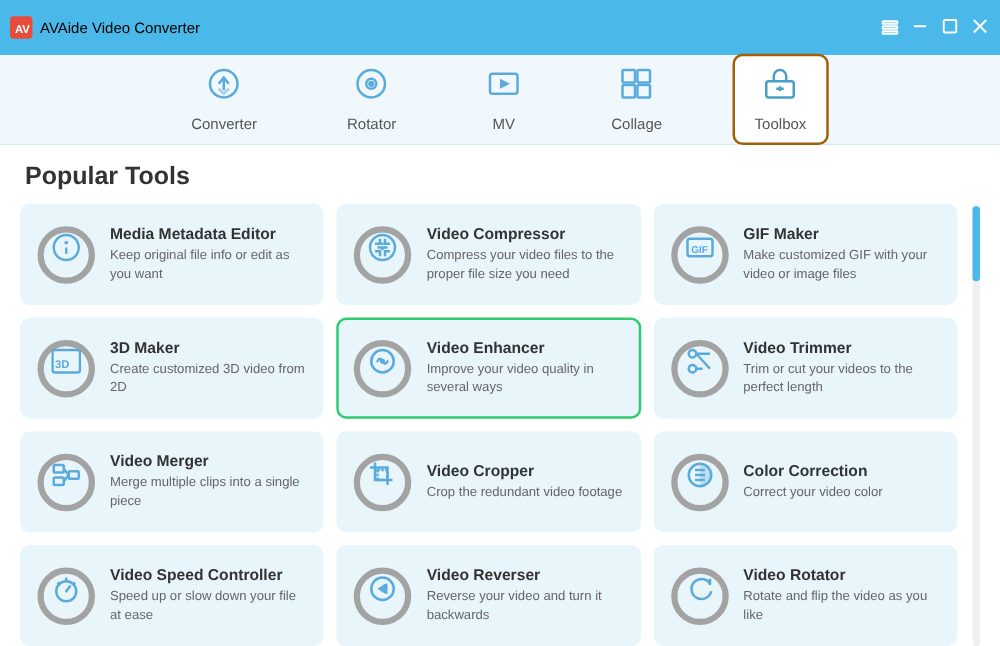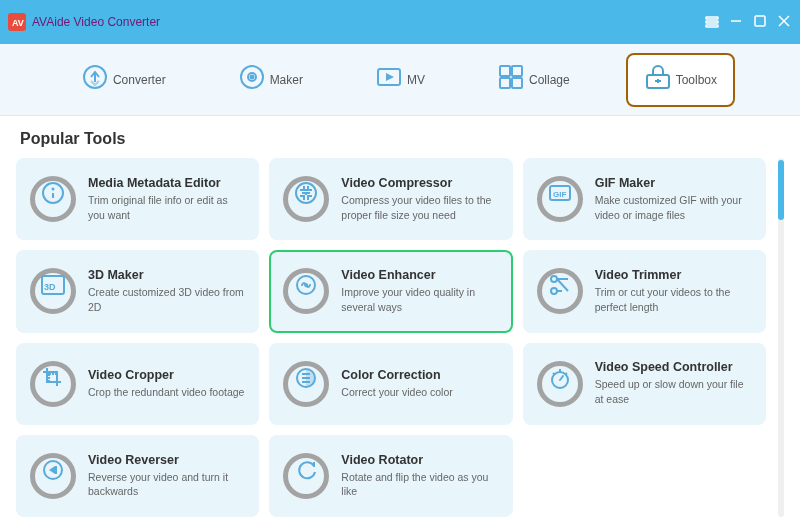--- a/index.html
+++ b/index.html
@@ -34,21 +34,21 @@
       background: #e74c3c;
       border-radius: 3px;
       display: flex;
       align-items: center;
       justify-content: center;
       color: #fff;
       font-size: 10px;
       font-weight: bold;
     }
     .title-bar-title {
-      color: #701a75;
+      color: #000000;
       font-size: 12px;
     }
     .title-bar-controls {
       display: flex;
       gap: 8px;
       align-items: center;
     }
     .title-bar-btn {
       color: #fff;
       font-size: 14px;
@@ -69,21 +69,21 @@
       height: 72px;
       display: flex;
       align-items: center;
       justify-content: center;
       gap: 40px;
       border-bottom: 1px solid #dce9f5;
       flex-shrink: 0;
     }
     .nav-item {
       display: flex;
-      flex-direction: row;
+      flex-direction: column;
       align-items: center;
       gap: 4px;
       cursor: pointer;
       padding: 8px 16px;
       border-radius: 6px;
     }
     .nav-item.active {
       background: #fff;
       border: 2px solid #a16207;
       border-radius: 8px;
@@ -109,21 +109,21 @@
     
     .main-content {
       flex: 1;
       background: #fff;
       overflow: hidden;
       display: flex;
       flex-direction: column;
     }
 
     .section-title {
-      font-size: 16px;
+      font-size: 20px;
       font-weight: 600;
       color: #333;
       padding: 14px 20px 10px;
     }
 
     .tools-grid-wrapper {
       flex: 1;
       overflow-y: auto;
       padding: 0 16px 0;
       display: flex;
@@ -263,21 +263,21 @@
   </div>
 
   <div class="nav-item">
     <div class="nav-item-icon">
       <svg class="nav-icon-svg" viewBox="0 0 28 28" fill="none" stroke="#5aabdc" stroke-width="2">
         <circle cx="14" cy="14" r="11"></circle>
         <circle cx="14" cy="14" r="4"></circle>
         <circle cx="14" cy="14" r="1.5" fill="#5aabdc"></circle>
       </svg>
     </div>
-    <span class="nav-item-label">Maker</span>
+    <span class="nav-item-label">Rotator</span>
   </div>
 
   <div class="nav-item">
     <div class="nav-item-icon">
       <svg class="nav-icon-svg" viewBox="0 0 28 28" fill="none" stroke="#5aabdc" stroke-width="2">
         <rect x="3" y="6" width="22" height="16" rx="2"></rect>
         <path d="M11 10 l8 4 l-8 4 Z" fill="#5aabdc" stroke="none"></path>
       </svg>
     </div>
     <span class="nav-item-label">MV</span>
@@ -316,21 +316,21 @@
     <div class="tool-card">
     <div class="tool-icon-circle">
       <svg class="tool-icon-svg" viewBox="0 0 24 24" fill="none" stroke="#5aabdc" stroke-width="2">
       <circle cx="12" cy="12" r="10"></circle>
       <line x1="12" y1="8" x2="12" y2="8" stroke-width="3" stroke-linecap="round"></line>
       <line x1="12" y1="12" x2="12" y2="17"></line>
     </svg>
     </div>
     <div class="tool-text">
       <div class="tool-name">Media Metadata Editor</div>
-      <div class="tool-desc">Trim original file info or edit as you want</div>
+      <div class="tool-desc">Keep original file info or edit as you want</div>
     </div>
   </div>
         <div class="tool-card">
     <div class="tool-icon-circle">
       <svg class="tool-icon-svg" viewBox="0 0 24 24" fill="none" stroke="#5aabdc" stroke-width="2">
       <circle cx="12" cy="12" r="10"></circle>
       <line x1="8" y1="12" x2="16" y2="12"></line>
       <line x1="12" y1="8" x2="12" y2="16" stroke-dasharray="2 2"></line>
       <path d="M6 9 h4 v-4"></path>
       <path d="M18 9 h-4 v-4"></path>
@@ -391,20 +391,35 @@
     </svg>
     </div>
     <div class="tool-text">
       <div class="tool-name">Video Trimmer</div>
       <div class="tool-desc">Trim or cut your videos to the perfect length</div>
     </div>
   </div>
         <div class="tool-card">
     <div class="tool-icon-circle">
       <svg class="tool-icon-svg" viewBox="0 0 24 24" fill="none" stroke="#5aabdc" stroke-width="2">
+      <rect x="2" y="4" width="8" height="6" rx="1"></rect>
+      <rect x="2" y="14" width="8" height="6" rx="1"></rect>
+      <rect x="14" y="9" width="8" height="6" rx="1"></rect>
+      <line x1="10" y1="7" x2="14" y2="12"></line>
+      <line x1="10" y1="17" x2="14" y2="12"></line>
+    </svg>
+    </div>
+    <div class="tool-text">
+      <div class="tool-name">Video Merger</div>
+      <div class="tool-desc">Merge multiple clips into a single piece</div>
+    </div>
+  </div>
+        <div class="tool-card">
+    <div class="tool-icon-circle">
+      <svg class="tool-icon-svg" viewBox="0 0 24 24" fill="none" stroke="#5aabdc" stroke-width="2">
       <path d="M6 2 v14 h14"></path>
       <path d="M2 6 h14 v14"></path>
       <rect x="8" y="8" width="8" height="8" stroke-dasharray="2 1"></rect>
     </svg>
     </div>
     <div class="tool-text">
       <div class="tool-name">Video Cropper</div>
       <div class="tool-desc">Crop the redundant video footage</div>
     </div>
   </div>

